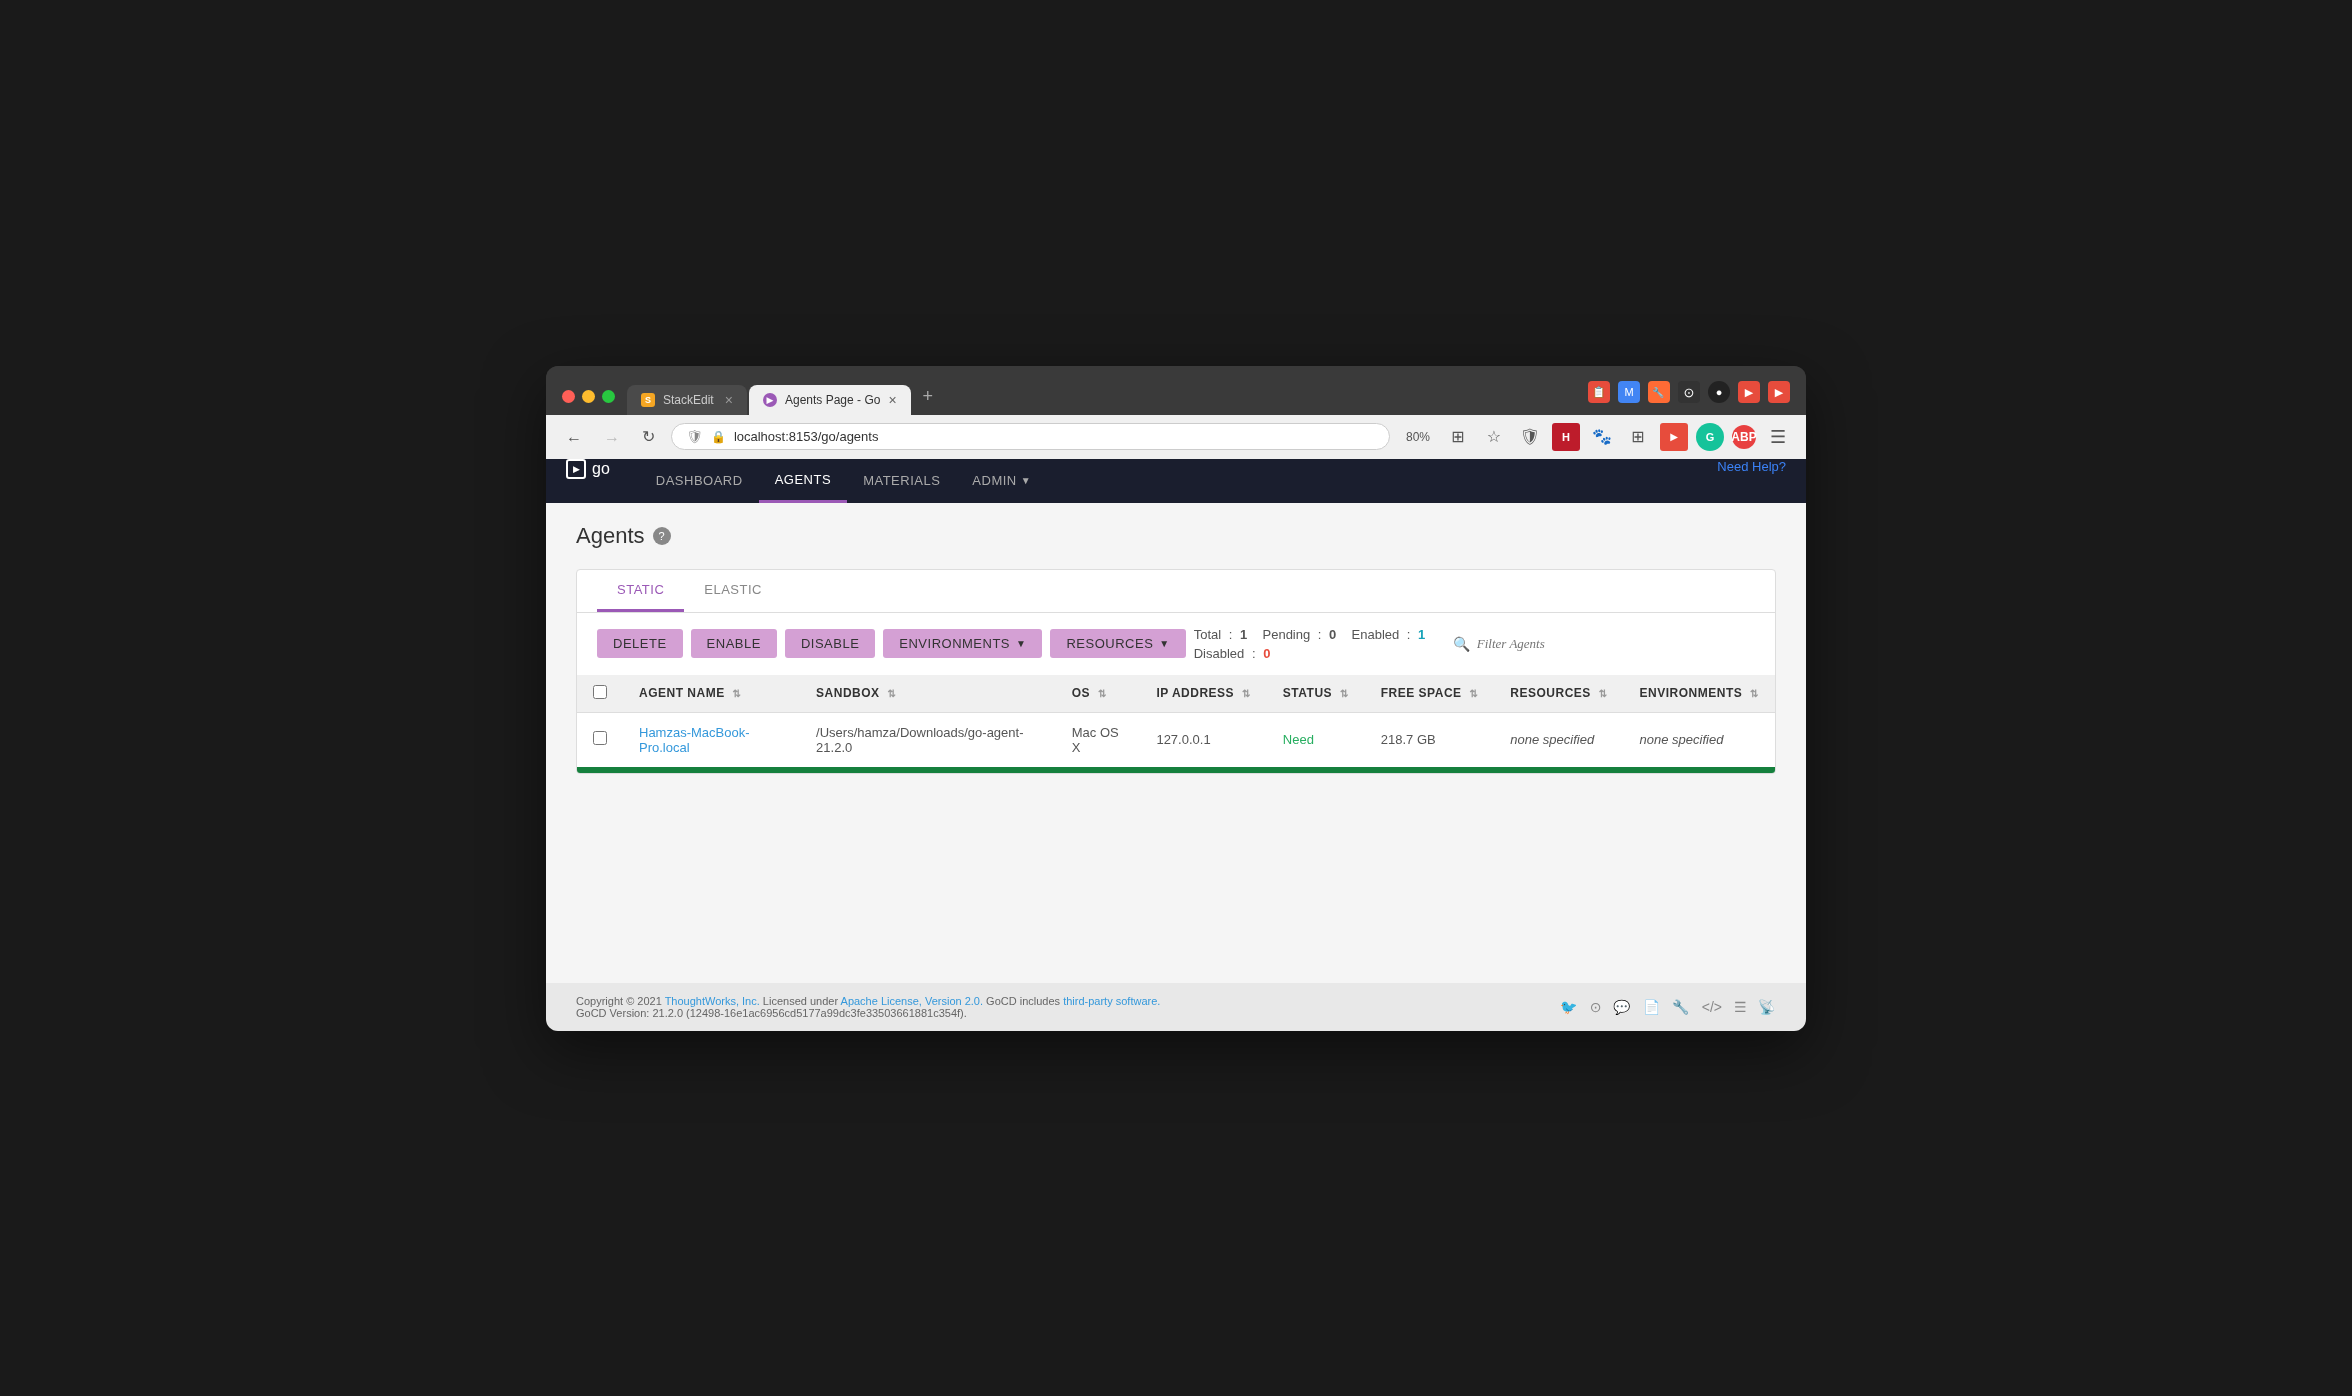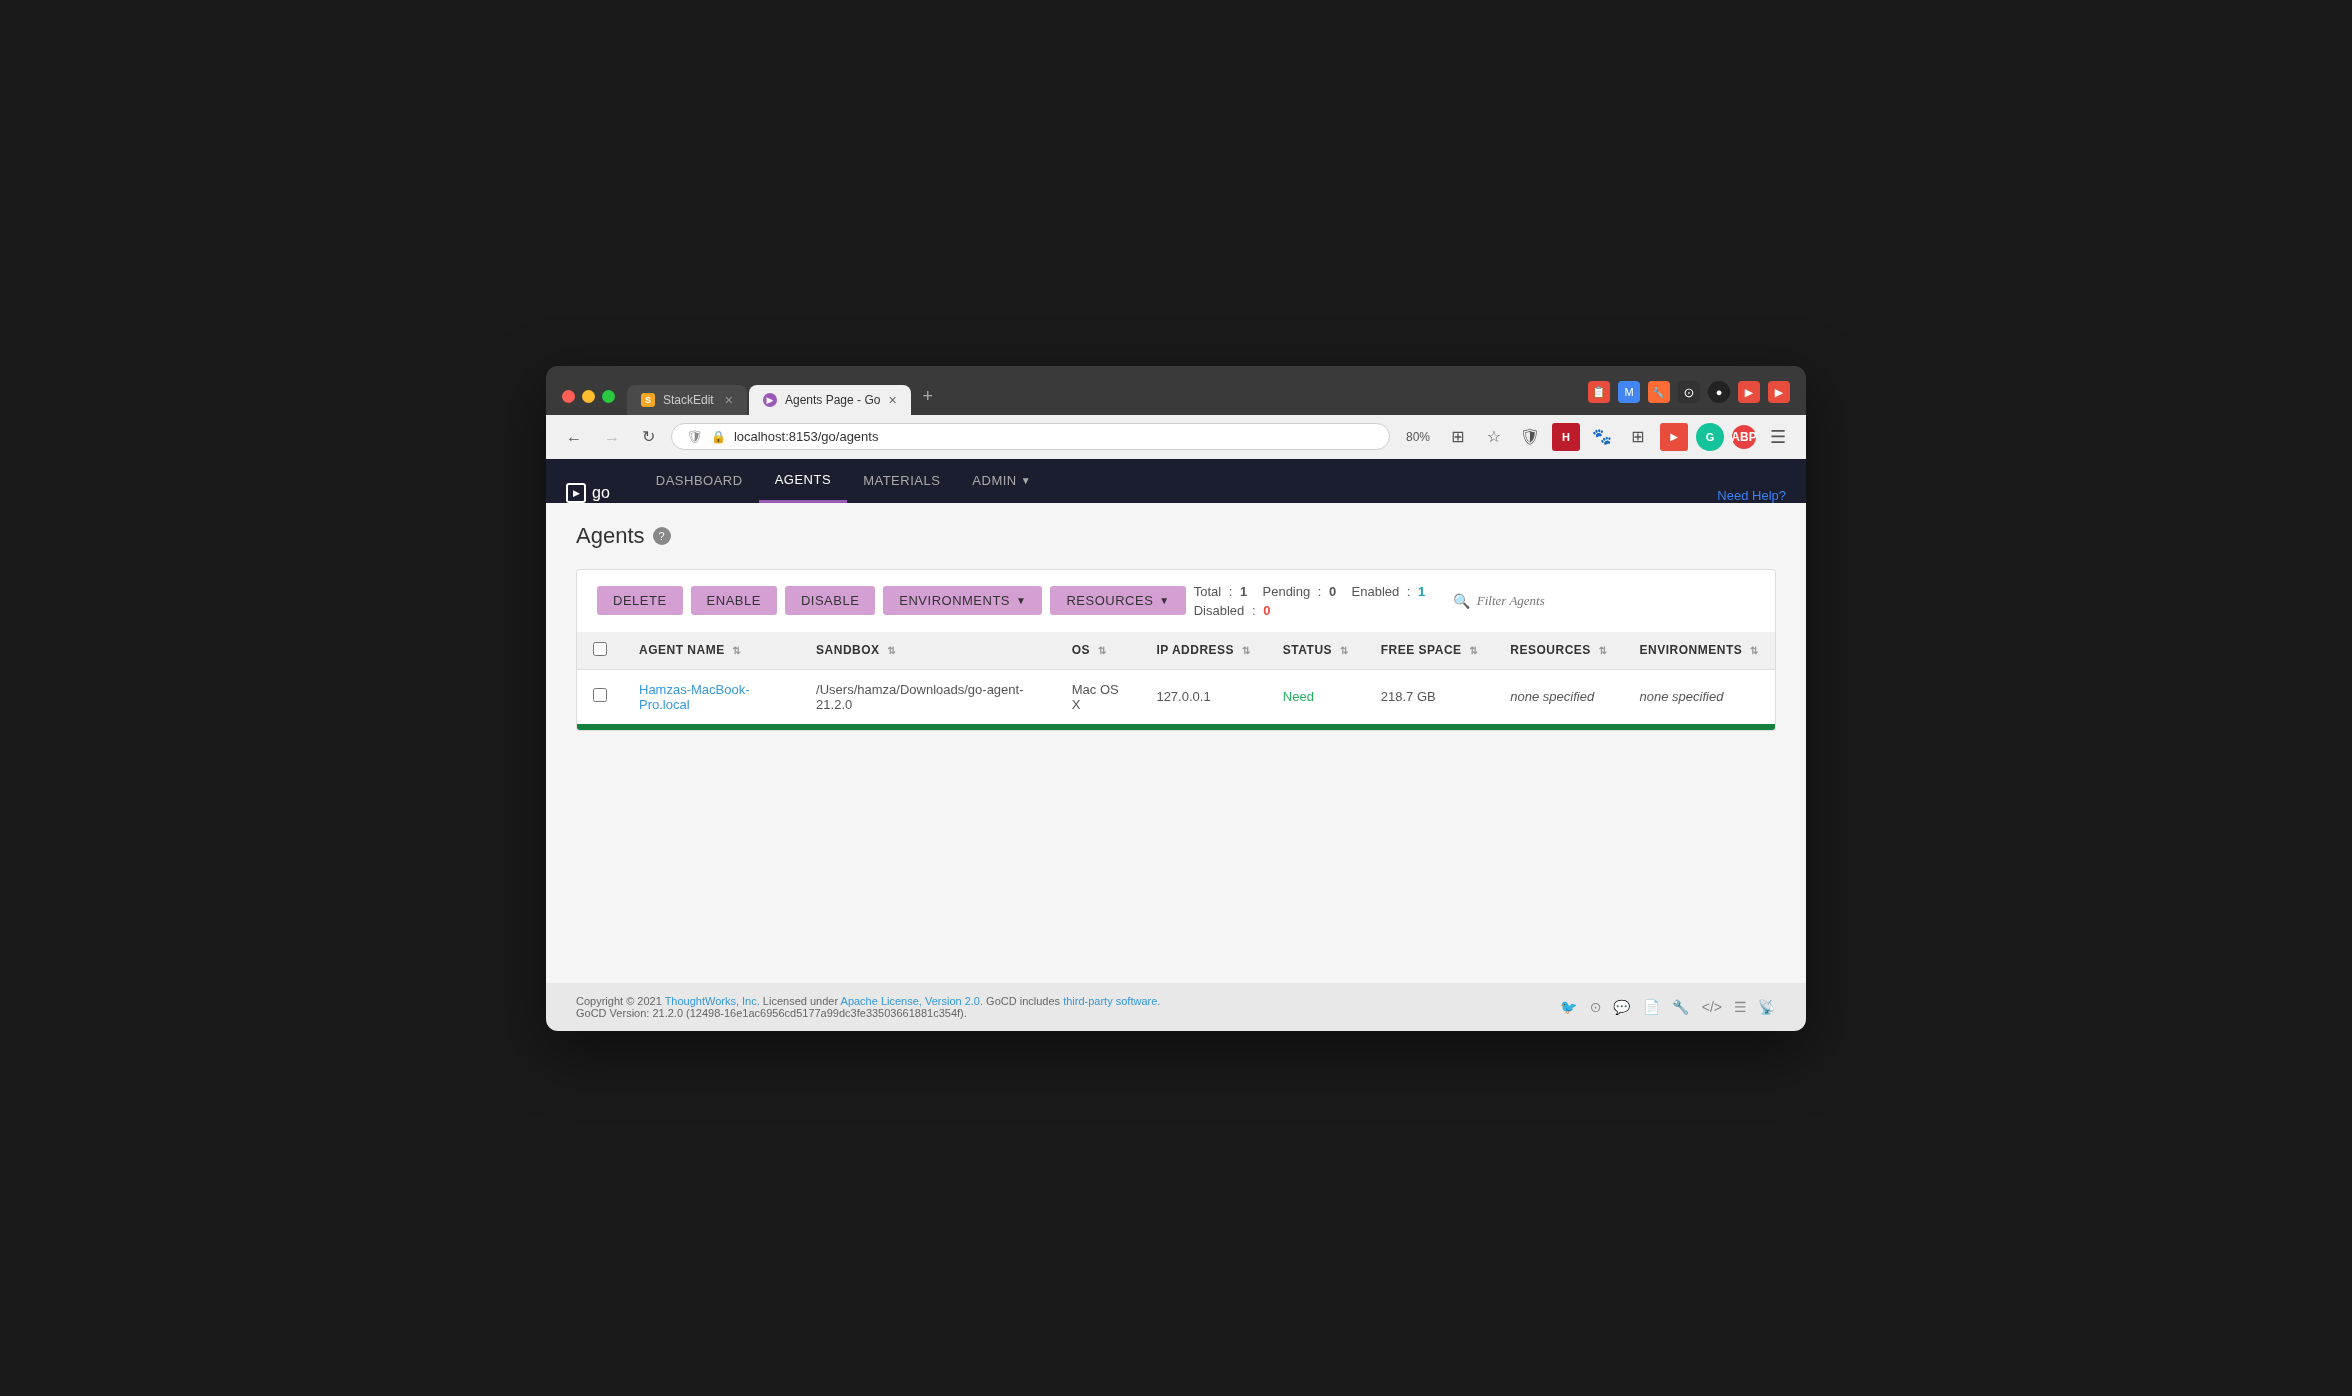--- a/index.html
+++ b/index.html
@@ -152,21 +152,21 @@
       height: 24px;
       border-radius: 50%;
       display: flex;
       align-items: center;
       justify-content: center;
     }
     
     .app-nav {
       background: #1a1e2e;
       display: flex;
-      align-items: flex-end;
+      align-items: flex-start;
       padding: 0 20px;
       height: 44px;
     }
     .app-logo {
       display: flex;
       align-items: center;
       gap: 6px;
       margin-right: 30px;
       color: white;
     }
@@ -461,20 +461,24 @@
   </div>
 
   <div class="page-content">
     <div class="page-header">
       <h1 class="page-title">Agents</h1>
       <div class="help-icon">?</div>
     </div>
 
     <div class="agents-panel">
 
+      <div class="tab-row">
+        <div class="agent-tab active">STATIC</div>
+        <div class="agent-tab">ELASTIC</div>
+      </div>
 
       <div class="toolbar">
         <button class="toolbar-btn btn-delete">DELETE</button>
         <button class="toolbar-btn btn-enable">ENABLE</button>
         <button class="toolbar-btn btn-disable">DISABLE</button>
         <button class="toolbar-btn btn-environments">
           <span>ENVIRONMENTS</span>
           <span class="caret">▼</span>
         </button>
         <button class="toolbar-btn btn-resources">

